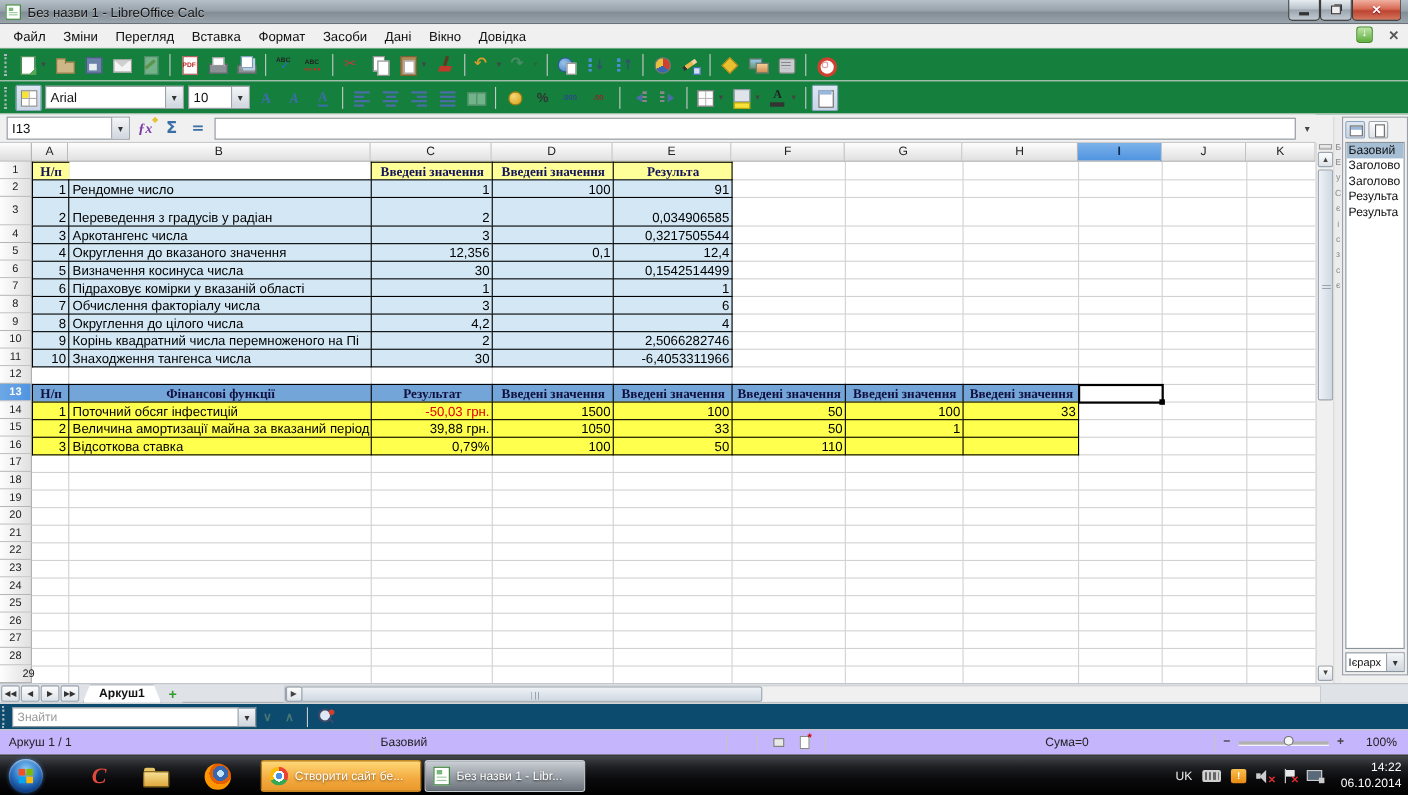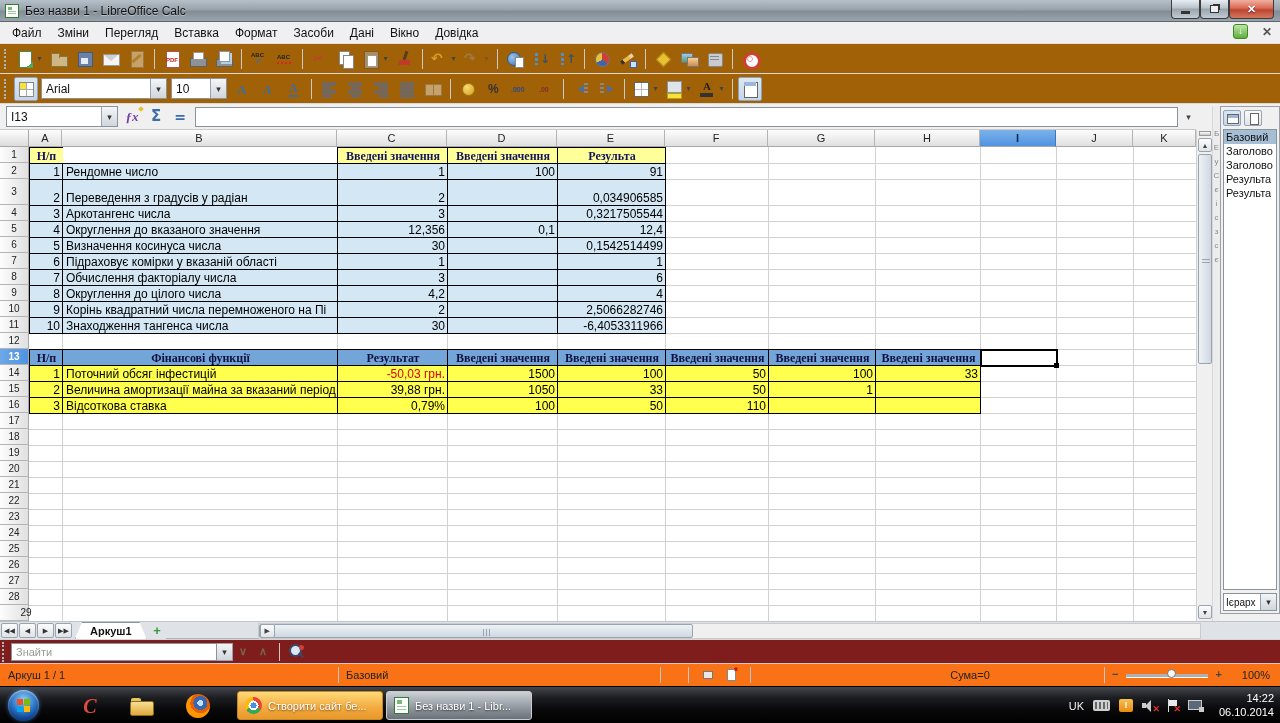--- a/index.html
+++ b/index.html
@@ -28,21 +28,21 @@
   .menubar{position:absolute;left:0;top:22px;width:1280px;height:22px;background:#f0f0f0;
     display:flex;align-items:center;padding-left:4px;border-bottom:1px solid #e0e0e0;}
   .menu-item{font-size:12px;color:#111;padding:2px 8px;}
   .menu-right{position:absolute;right:8px;top:2px;display:flex;gap:14px;align-items:center;}
   .update-icon{width:15px;height:15px;border-radius:3px;background:linear-gradient(#bfe6a8,#5eae3c);
     border:1px solid #3f8a24;position:relative;}
   .update-icon::after{content:"↓";position:absolute;left:4px;top:0px;font-size:10px;font-weight:bold;color:#fff;}
   .closedoc{color:#555;font-size:12px;font-weight:bold;}
 
   
-  .toolbar{position:absolute;left:0;width:1280px;background:#a16207;display:flex;align-items:center;
+  .toolbar{position:absolute;left:0;width:1280px;background:#15803d;display:flex;align-items:center;
     border-bottom:1px solid #d9d9d9;padding-left:2px;}
   #tb-std{top:44px;height:30px;}
   #tb-fmt{top:74px;height:30px;}
   .grip{width:5px;height:20px;border-left:2px dotted #aeb6be;margin:0 4px 0 2px;}
   .tbtn{height:24px;min-width:24px;display:flex;align-items:center;justify-content:center;border:1px solid transparent;
     border-radius:2px;margin:0 1px;position:relative;}
   .tbtn.pressed{background:linear-gradient(#dde7f1,#c6d6e7);border-color:#8aa4c0;}
   .tbtn.dis{opacity:.4;}
   .tsep{width:1px;height:20px;background:#c9c9c9;margin:0 4px;}
   .caret{width:9px;height:100%;display:flex;align-items:center;justify-content:center;}
@@ -246,36 +246,36 @@
   .tabfiller{width:92px;height:17px;border-bottom:1px solid #b0b4b8;}
   .hscroll{position:relative;flex:none;width:943px;height:16px;background:#f0f0f0;border:1px solid #c8ccd0;}
   .hs-left{position:absolute;left:0;top:0;width:15px;height:14px;}
   .hs-right{position:absolute;right:0;top:0;width:15px;height:14px;}
   .hthumb{position:absolute;left:14px;top:0;width:420px;height:14px;background:linear-gradient(#eef2f6,#cfd8e2);
     border:1px solid #9aa4ae;border-radius:2px;}
   .hthumb::after{content:"";position:absolute;top:4px;left:50%;width:7px;height:7px;
     background:repeating-linear-gradient(90deg,#9aa4ae 0 1px,transparent 1px 3px);}
 
   
-  .findbar{position:absolute;left:0;top:639px;width:1280px;height:24px;background:#7f1d1d;border-top:1px solid #d5d5d5;
+  .findbar{position:absolute;left:0;top:639px;width:1280px;height:24px;background:#0c4a6e;border-top:1px solid #d5d5d5;
     display:flex;align-items:center;}
   .find-input{width:206px;height:18px;border:1px solid #8a929a;background:#fff;font-size:11px;padding:0 4px;color:#333;}
   .find-input::placeholder{color:#9a9a9a;}
   .find-dd{width:16px;height:18px;background:linear-gradient(#f4f6f8,#cfd6dd);border:1px solid #9aa2aa;border-left:none;
     display:flex;align-items:center;justify-content:center;}
   .find-dd::before{content:"▾";font-size:9px;color:#333;}
   .chev{font-size:11px;color:#7a9a7a;opacity:.55;margin:0 6px;font-weight:bold;}
   .fsep{width:1px;height:18px;background:#c9c9c9;margin:0 6px;}
   .mag{position:relative;width:20px;height:20px;}
   .mag::before{content:"";position:absolute;left:3px;top:2px;width:9px;height:9px;border:2px solid #3c4a6a;border-radius:50%;background:#dce8f4;}
   .mag::after{content:"";position:absolute;left:12px;top:12px;width:6px;height:2px;background:#3c4a6a;transform:rotate(45deg);}
   .mag .dot{position:absolute;right:2px;top:3px;width:5px;height:5px;border-radius:50%;background:#d04030;}
 
   
-  .statusbar{position:absolute;left:0;top:663px;width:1280px;height:23px;background:#f97316;border-top:1px solid #c9c9c9;
+  .statusbar{position:absolute;left:0;top:663px;width:1280px;height:23px;background:#c4b5fd;border-top:1px solid #c9c9c9;
     font-size:11px;color:#222;}
   .sb-text{position:absolute;top:5px;}
   .sb-sep{position:absolute;top:3px;width:1px;height:16px;background:#c6c6c6;}
   .sb-ico1{position:absolute;left:703px;top:7px;width:10px;height:8px;border:1px solid #777;background:#e8e8e8;}
   .sb-ico2{position:absolute;left:727px;top:5px;width:9px;height:12px;border:1px solid #888;background:#fff;}
   .sb-ico2::after{content:"*";position:absolute;right:-3px;top:-4px;color:#d00000;font-weight:bold;font-size:10px;}
   .zoomctl{position:absolute;right:58px;top:4px;width:110px;height:14px;}
   .zoom-minus{position:absolute;left:0;top:0;color:#444;font-weight:bold;}
   .zoom-plus{position:absolute;right:0;top:0;color:#444;font-weight:bold;}
   .zoom-track{position:absolute;left:14px;right:14px;top:6px;height:3px;background:#b0b0b0;box-shadow:0 1px 0 #fff;}

